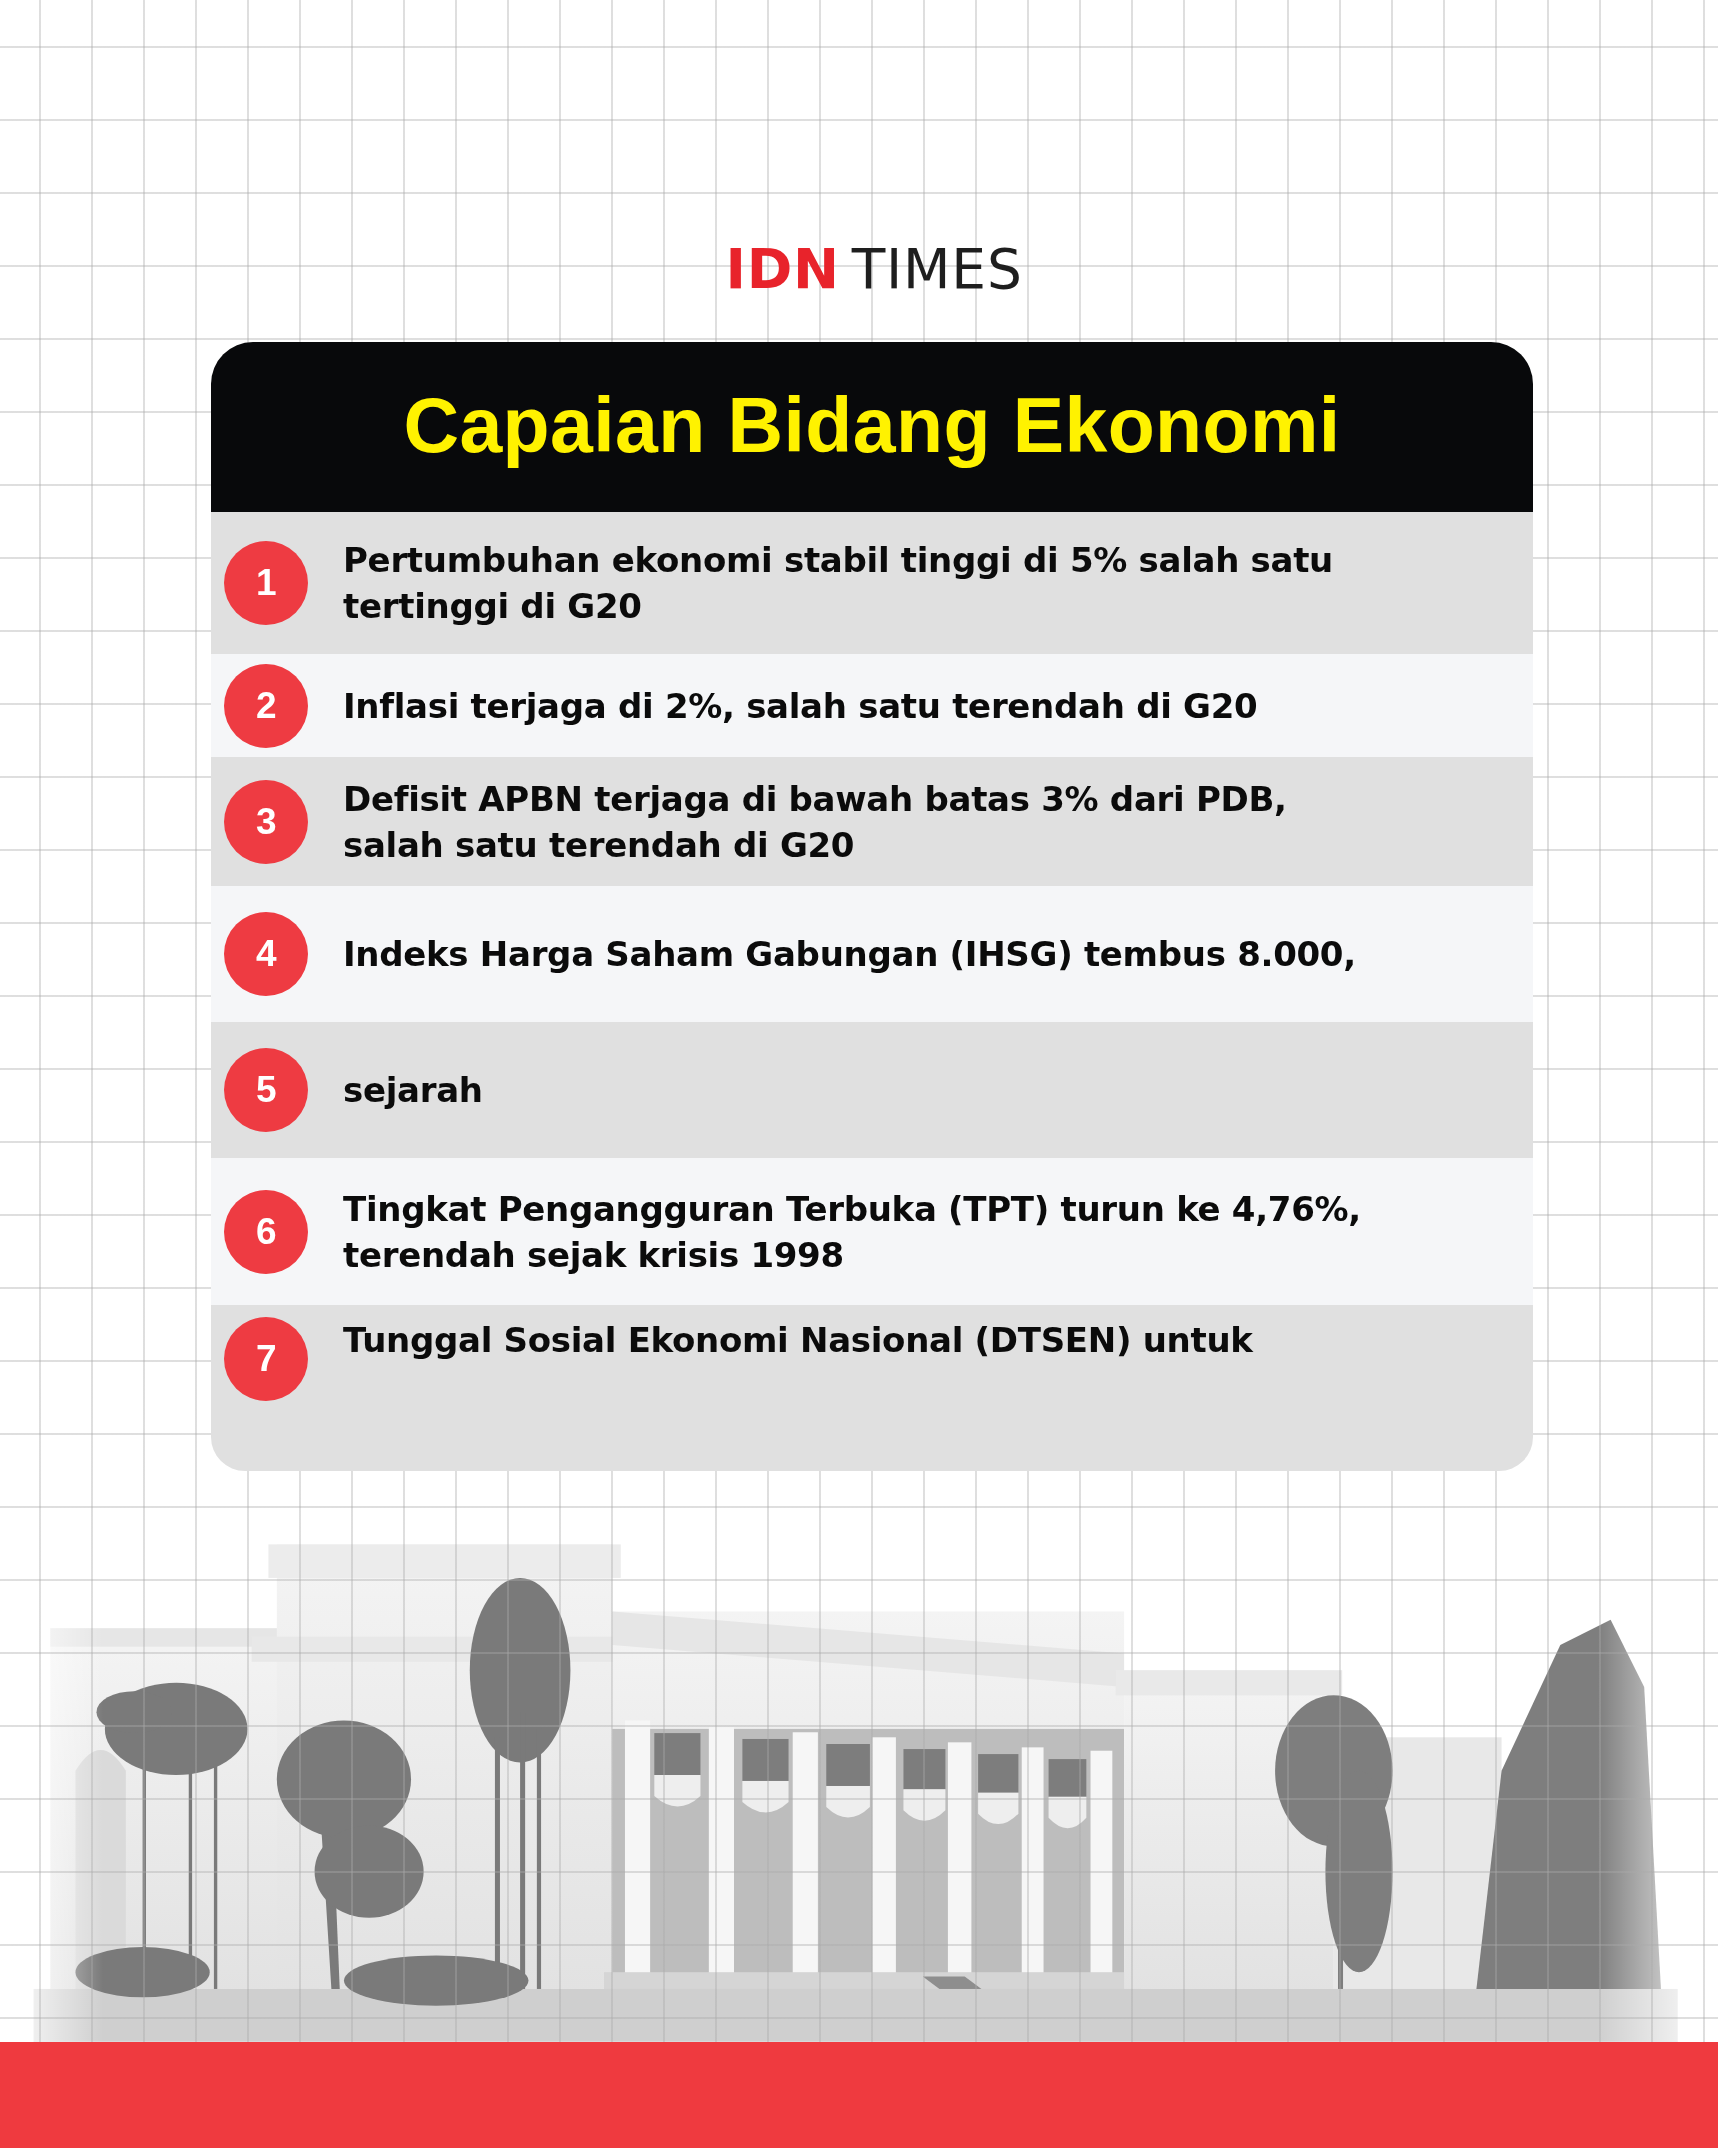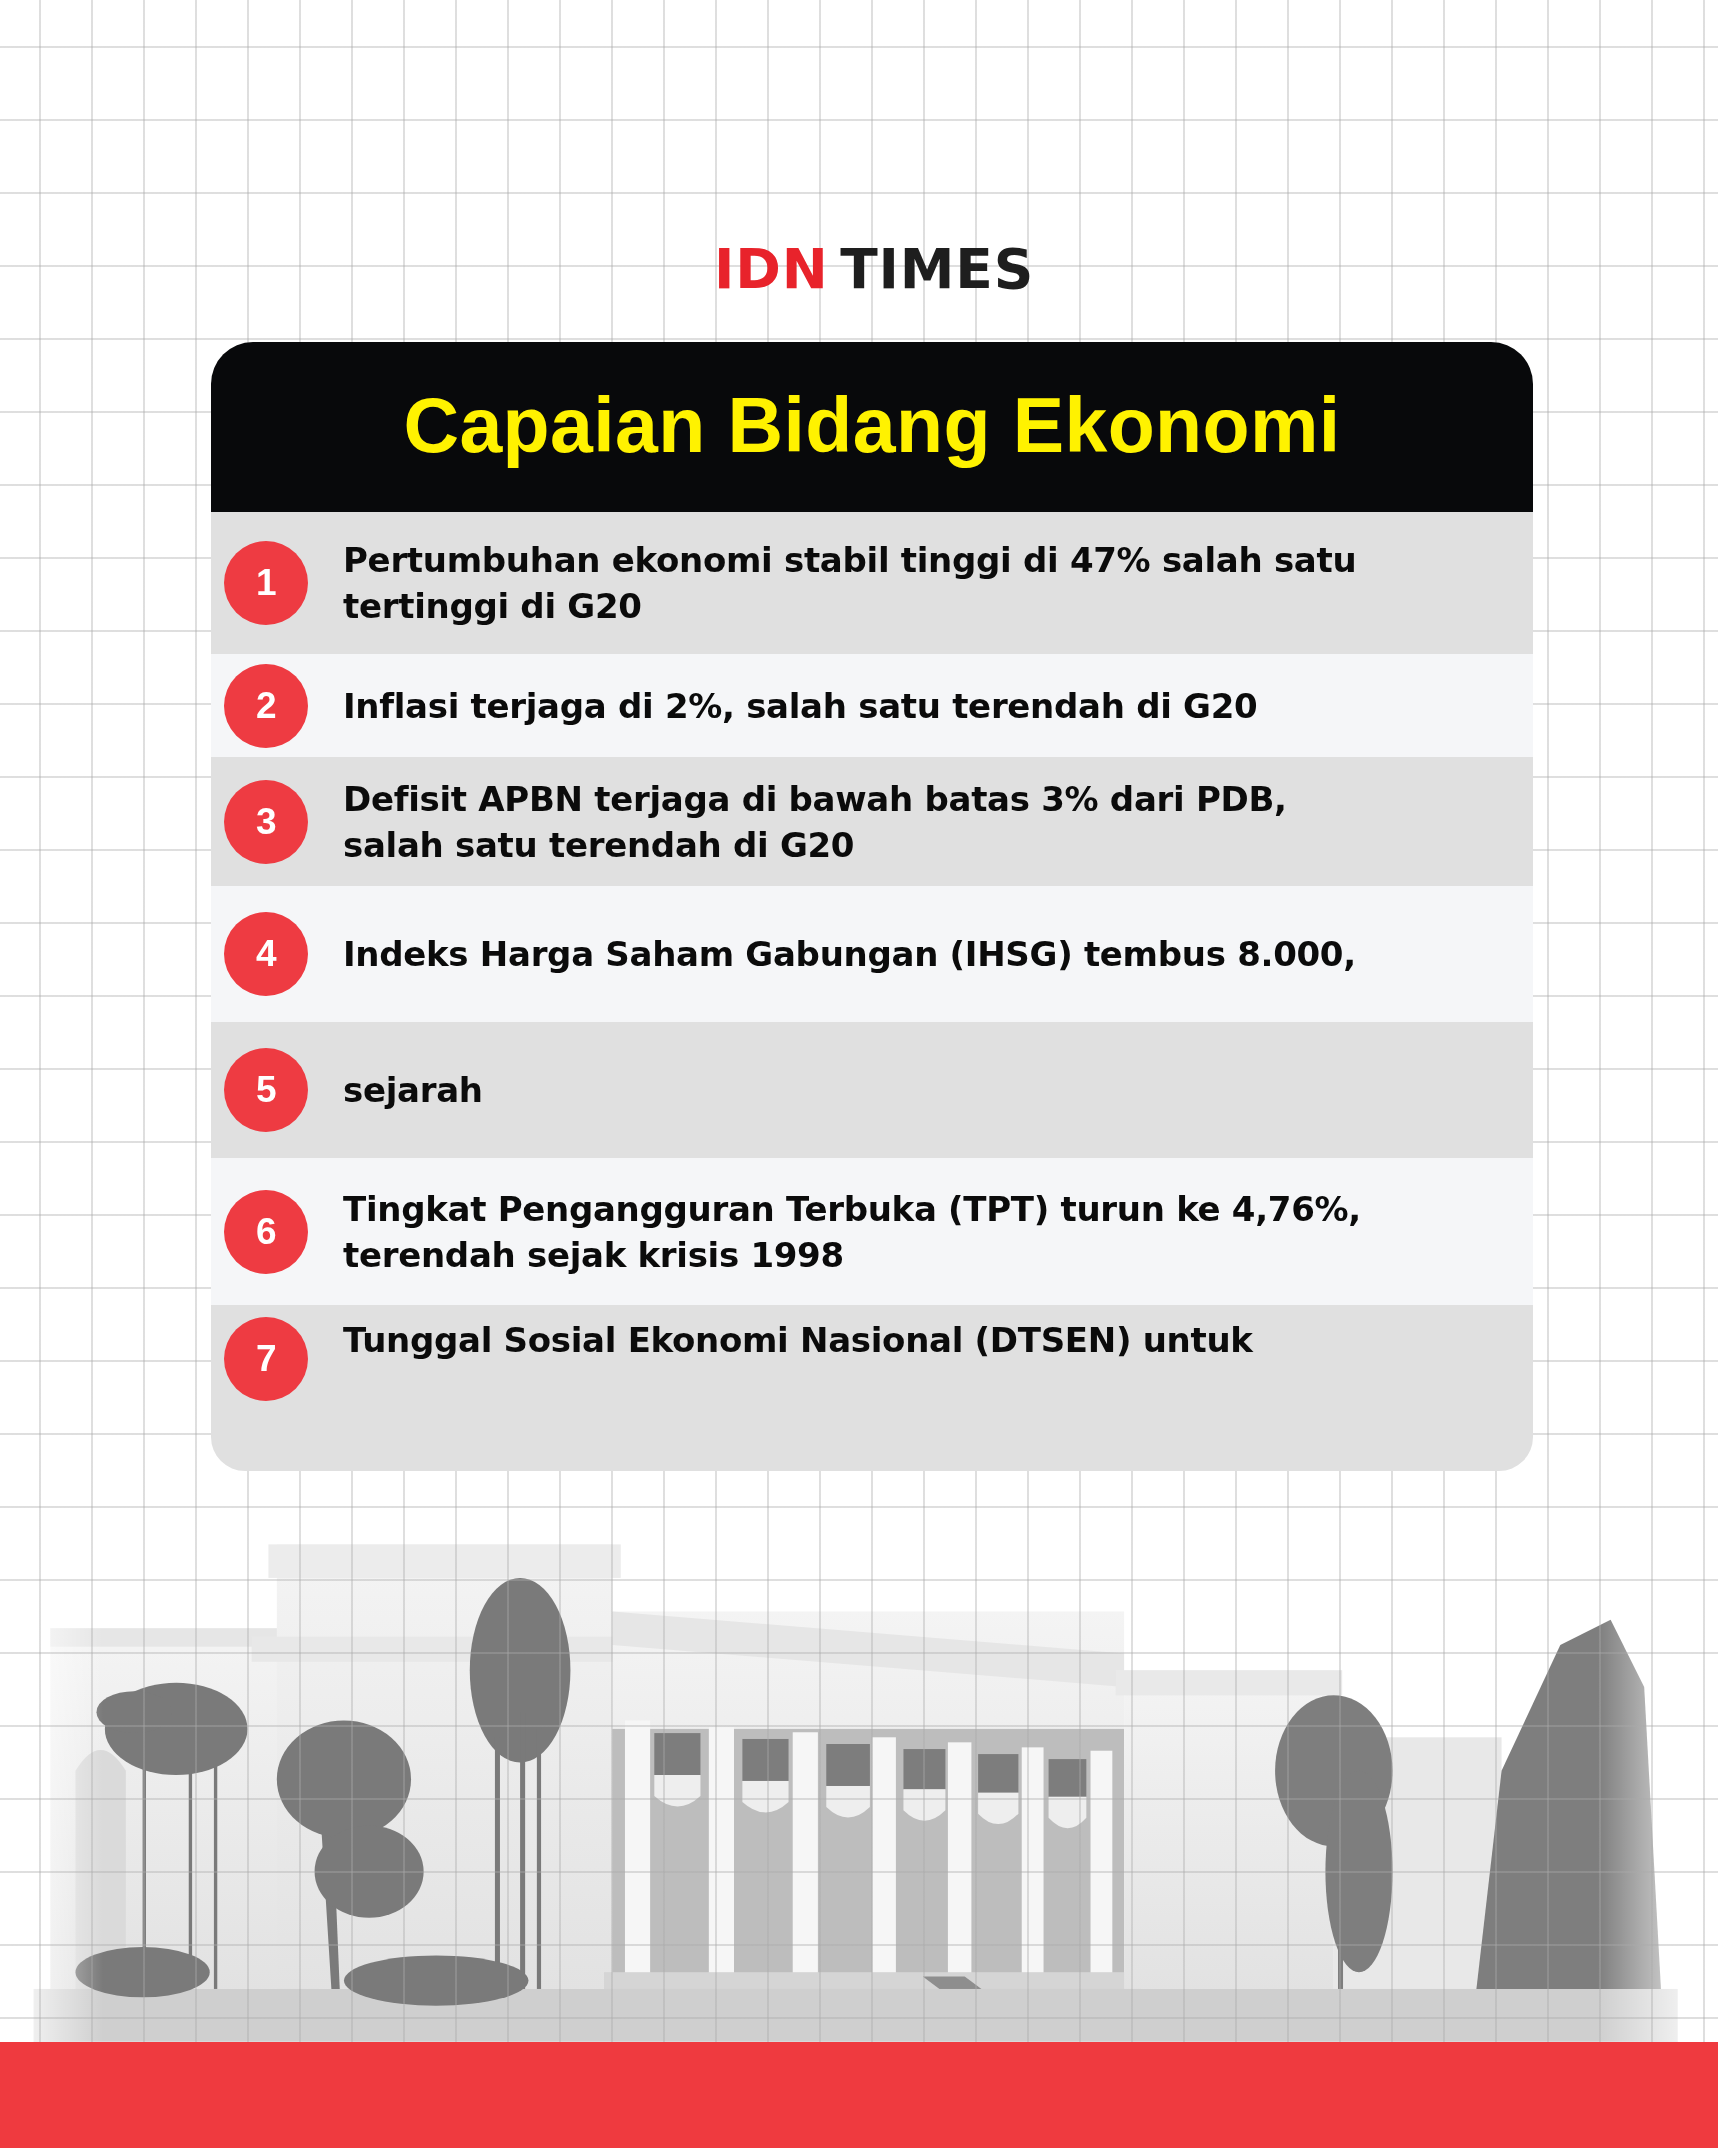--- a/index.html
+++ b/index.html
@@ -16,21 +16,21 @@
     background-size:52px 73px;
     background-position:39px 46px;
     z-index:3; pointer-events:none;
   }
   .logo {
     position:absolute; top:237px; left:0; width:1718px; text-align:center;
     font-family:"DejaVu Sans", sans-serif; font-size:55px; font-weight:bold;
     letter-spacing:0.8px; z-index:5;
   }
   .logo .idn { color:#e8232b; font-weight:bold;margin-left:30px; }
-  .logo .times { color:#1e1e1e; font-weight:bold; margin-left:11.7px; }
+  .logo .times { color:#1e1e1e; font-weight:normal; margin-left:11.7px; }
 
   .card {
     position:absolute; left:211px; top:342px; width:1322px; height:1129px;
     z-index:6; border-radius:42px 42px 34px 34px; overflow:hidden;
   }
   .card-header {
     height:170px; background:#08090b;
     display:flex; align-items:center; justify-content:center;
   }
   .card-title {
@@ -163,21 +163,21 @@
 </div>
 
 <div class="card">
   <div class="card-header">
     <div class="card-title">Capaian Bidang Ekonomi</div>
   </div>
 
   <div class="row dark" style="height:142px">
     <div class="badge">1</div>
     <div class="row-text">
-      <span>Pertumbuhan ekonomi stabil tinggi di 47% salah satu</span>
+      <span>Pertumbuhan ekonomi stabil tinggi di 5% salah satu</span>
       <span>tertinggi di G20</span>
     </div>
   </div>
 
   <div class="row light" style="height:103px">
     <div class="badge">2</div>
     <div class="row-text">
       <span>Inflasi terjaga di 2%, salah satu terendah di G20</span>
     </div>
   </div>

